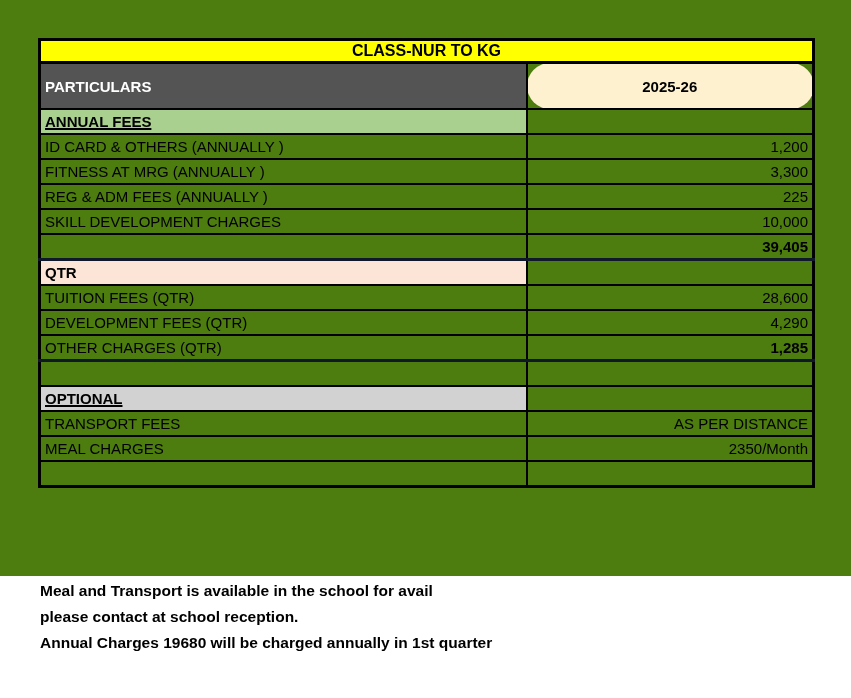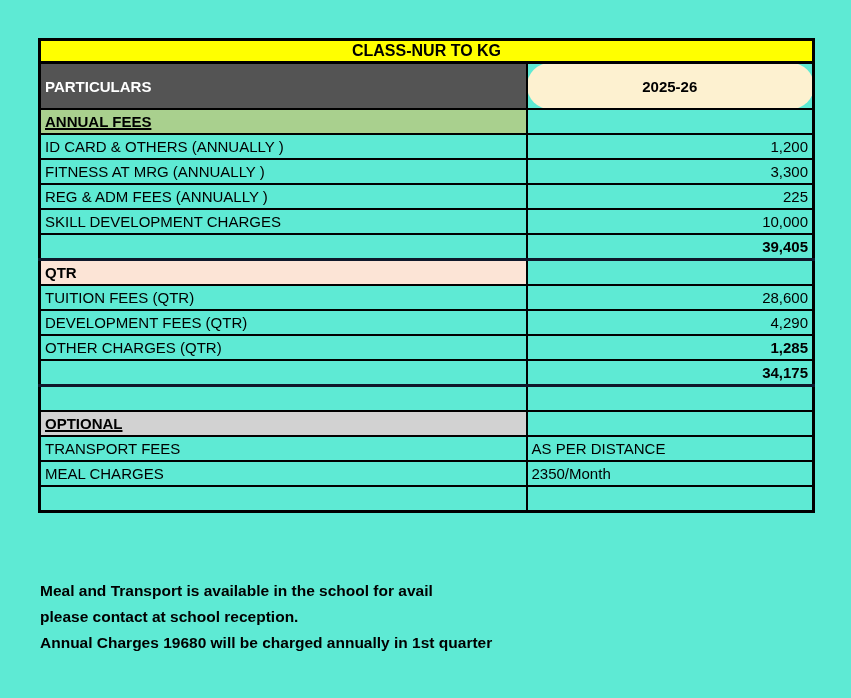--- a/index.html
+++ b/index.html
@@ -8,22 +8,22 @@
     background: #ffffff;
     width: 851px;
     height: 698px;
     overflow: hidden;
     font-family: "Liberation Sans", sans-serif;
     color: #000000;
   }
   .canvas {
     position: relative;
     width: 851px;
-    height: 698px;
-    background: #5eead4;
+    height: 576px;
+    background: #4d7c0f;
   }
   table.fee-table {
     position: absolute;
     left: 38px;
     top: 38px;
     width: 774px;
     border-collapse: collapse;
     table-layout: fixed;
     border: 3px solid #000000;
     font-size: 15px;
@@ -58,21 +58,21 @@
     text-align: left;
   }
   tr.r-header td.h-year {
     background: var(--year_bg);
     font-weight: bold;
     text-align: center;
     border-radius: 23px;
   }
   td.lbl { text-align: left; }
   td.val { text-align: right; }
-  td.val.center { text-align: left; }
+  td.val.center { text-align: right; }
   td.val.bold { font-weight: bold; }
 
   td.section {
     font-weight: bold;
   }
   td.section.underline { text-decoration: underline 2px; }
   td.sec-green  { background: var(--annual_fees_bg); }
   td.sec-peach  { background: var(--qtr_bg); }
   td.sec-gray   { background: var(--optional_bg); }
 
@@ -140,24 +140,20 @@
         <td class="val">28,600</td>
       </tr>
       <tr>
         <td class="lbl">DEVELOPMENT FEES (QTR)</td>
         <td class="val">4,290</td>
       </tr>
       <tr>
         <td class="lbl">OTHER CHARGES (QTR)</td>
         <td class="val bold">1,285</td>
       </tr>
-      <tr>
-        <td class="lbl"></td>
-        <td class="val bold">34,175</td>
-      </tr>
 
       <tr class="sep">
         <td class="lbl"></td>
         <td class="val"></td>
       </tr>
 
       <tr>
         <td class="lbl section underline sec-gray">OPTIONAL</td>
         <td class="val"></td>
       </tr>

